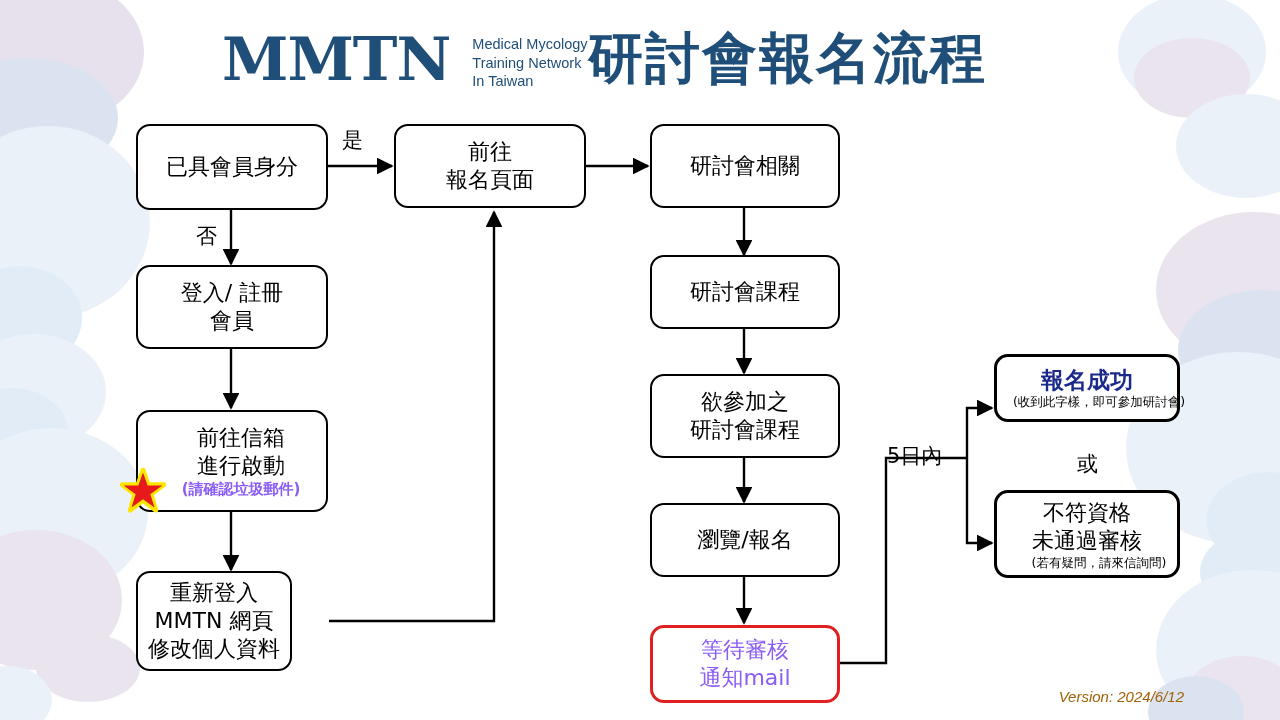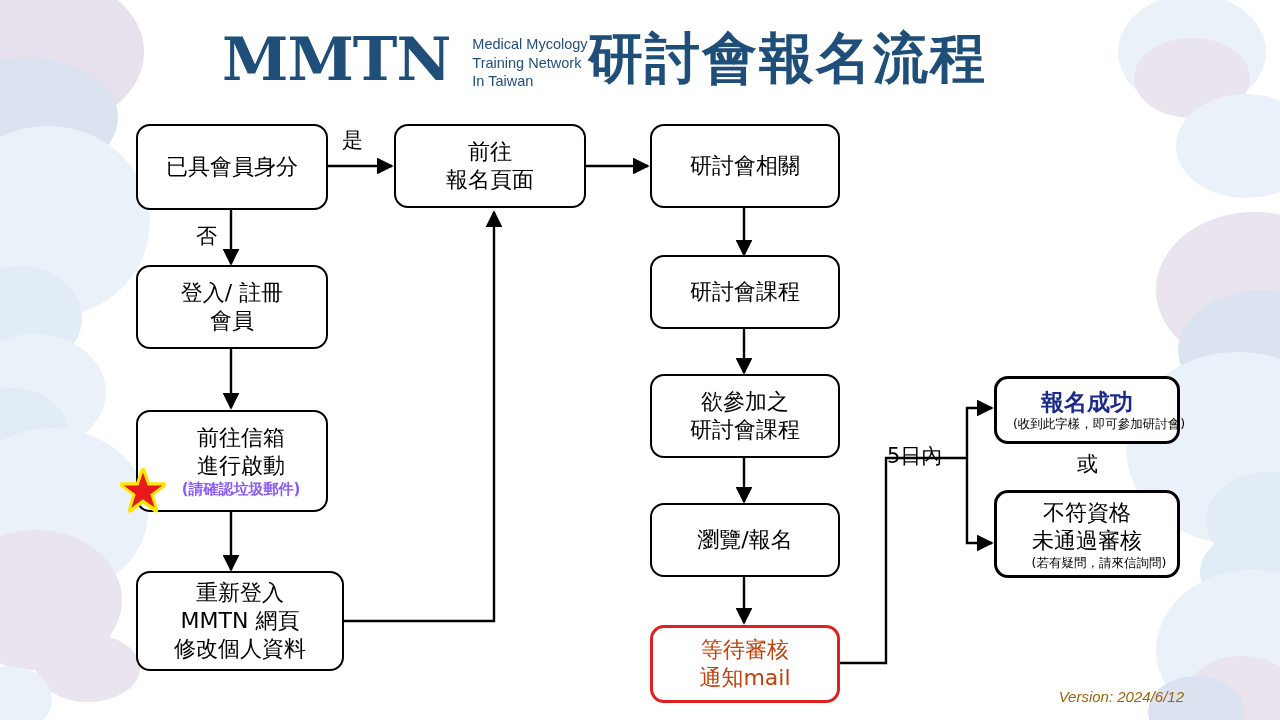--- a/index.html
+++ b/index.html
@@ -83,21 +83,21 @@
     justify-content: center;
     text-align: center;
     color: #000000;
     font-size: 22px;
     line-height: 28px;
     white-space: pre-line;
   }
   .node .line { display: block; }
   .node-red {
     border-color: #e02020;
-    color: #c2410c;
+    color: #8b5cf6;
     text-align: center;
   }
   .node-thick { border-width: 3px; }
   .node-title-blue {
     color: #1b2a8a;
     font-weight: 700;
     font-size: 23px;
     line-height: 27px;
   }
   .node-note {
@@ -234,21 +234,21 @@
     <span class="line">前往信箱
 進行啟動</span>
     <span class="node-note-red">(請確認垃圾郵件)</span>
   </div>
 
   <svg class="star" style="left:120px; top:468px;" viewBox="0 0 100 100" xmlns="http://www.w3.org/2000/svg">
     <polygon points="50,4 61,36 96,36 68,57 78,92 50,71 22,92 32,57 4,36 39,36" fill="#ffe600" stroke="#ffe600" stroke-width="10" stroke-linejoin="round"></polygon>
     <polygon points="50,10 60,38 92,38 66,57 75,86 50,68 25,86 34,57 8,38 40,38" fill="#e8191b"></polygon>
   </svg>
 
-  <div class="node" style="left:136px; top:571px; width:208px; height:100px;">
+  <div class="node" style="left:136px; top:571px; width:156px; height:100px;">
     <span class="line">重新登入
 MMTN 網頁
 修改個人資料</span>
   </div>
 
   <div class="node" style="left:394px; top:124px; width:192px; height:84px;">
     <span class="line">前往
 報名頁面</span>
   </div>
 
@@ -267,21 +267,21 @@
 
   <div class="node" style="left:650px; top:503px; width:190px; height:74px;">
     <span class="line">瀏覽/報名</span>
   </div>
 
   <div class="node node-red node-thick" style="left:650px; top:625px; width:190px; height:78px;">
     <span class="line">等待審核
 通知mail</span>
   </div>
 
-  <div class="node node-thick" style="left:994px; top:376px; width:186px; height:68px;">
+  <div class="node node-thick" style="left:994px; top:354px; width:186px; height:68px;">
     <span class="line node-title-blue">報名成功</span>
     <span class="node-note">(收到此字樣，即可參加研討會)</span>
   </div>
 
   <div class="node node-thick" style="left:994px; top:490px; width:186px; height:88px;">
     <span class="line">不符資格
 未通過審核</span>
     <span class="node-note">(若有疑問，請來信詢問)</span>
   </div>
 

